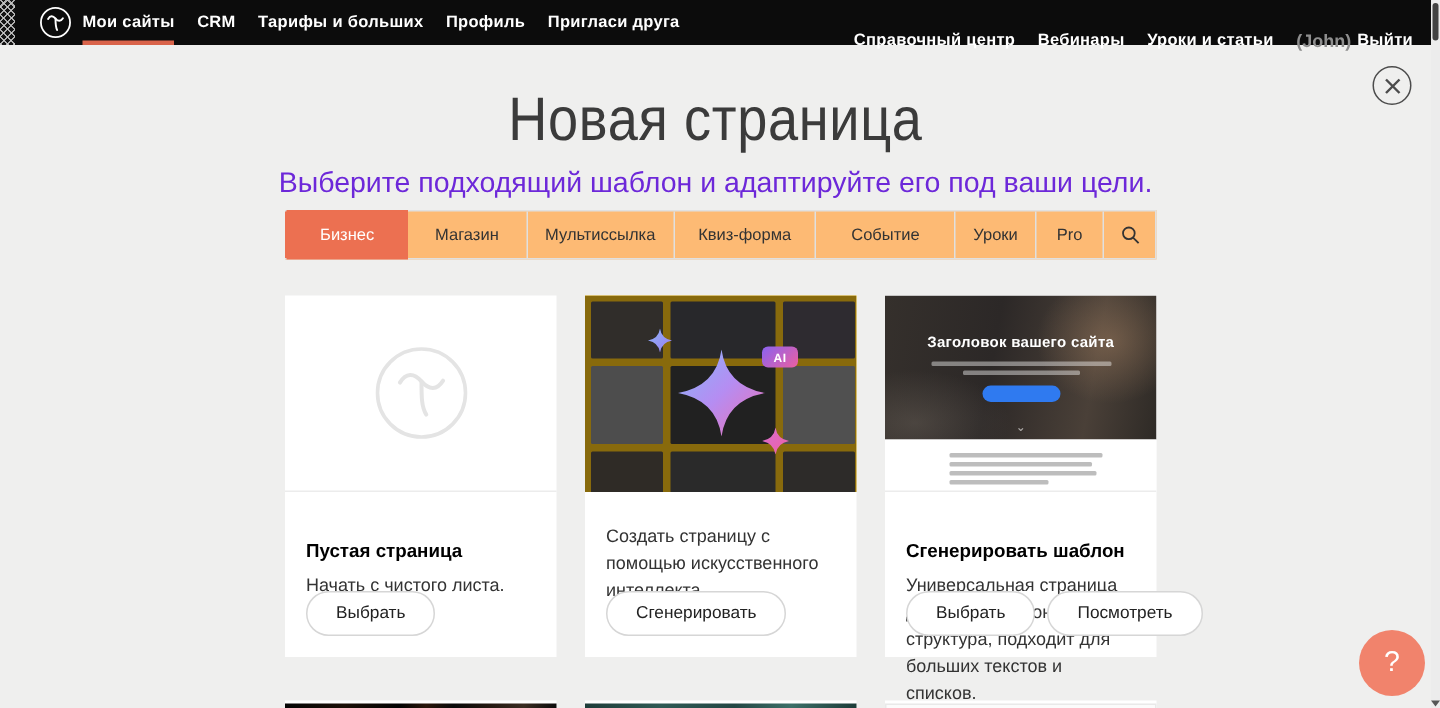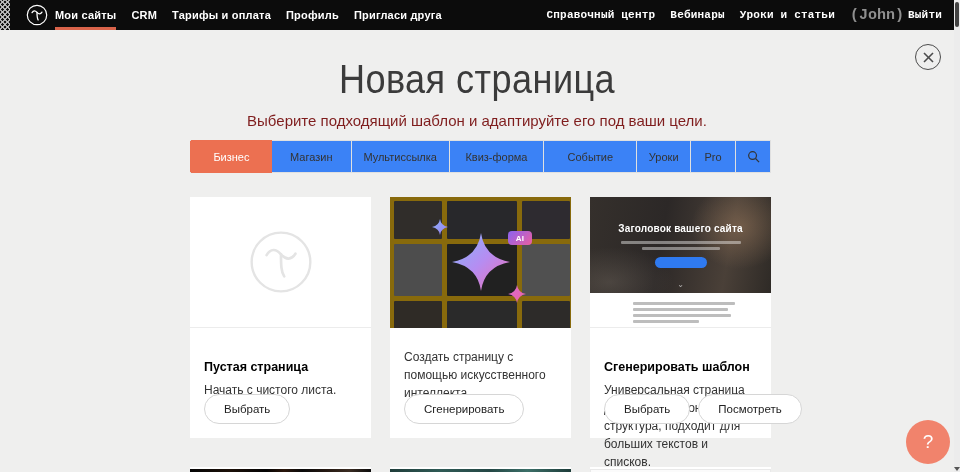--- a/index.html
+++ b/index.html
@@ -10,45 +10,45 @@
   
   .topnav { position:absolute; left:0; top:0; width:954px; height:30px; background:#0c0c0c; }
   .edge-pattern { position:absolute; left:0; top:0; width:10px; height:30px;
     background:
       repeating-linear-gradient(45deg, rgba(200,200,200,.85) 0 1px, transparent 1px 3.5px),
       repeating-linear-gradient(-45deg, rgba(200,200,200,.85) 0 1px, transparent 1px 3.5px),
       #141414; }
   .logo { position:absolute; left:26px; top:4px; width:22px; height:22px; color:#fff; }
   .logo svg { width:22px; height:22px; display:block; }
   .nav-left { position:absolute; left:55px; top:0; height:30px; display:flex; align-items:center; gap:15px; }
-  .nav-right { position:absolute; right:12px; top:0; height:30px; display:flex; align-items:center; gap:15px;font-family:Liberation Mono, monospace; }
+  .nav-right { position:absolute; right:12px; top:12px; height:30px; display:flex; align-items:center; gap:15px; }
   .nav-item { position:relative; height:30px; display:flex; align-items:center; color:#fff;
     font-size:11px; font-weight:700; letter-spacing:.2px; white-space:nowrap; cursor:pointer; }
   .nav-item.active::after { content:""; position:absolute; left:0; right:0; bottom:0; height:3px; background:#d9634a; }
-  .nav-user { color:#8f8f8f; font-size:15px; font-weight:700; }
+  .nav-user { color:#8f8f8f; font-size:12px; font-weight:700; }
   .nav-logout { color:#fff; font-size:11px; font-weight:700; margin-left:-11px; }
 
   
   .scrollbar { position:absolute; right:0; top:0; width:6px; height:472px; background:#ececec; }
   .scroll-thumb { position:absolute; left:1px; top:2px; width:4px; height:25px; background:#434343; border-radius:2px; }
   .scroll-arrow { position:absolute; left:0; bottom:1px; width:0; height:0; margin-left:0;
     border-left:3px solid transparent; border-right:3px solid transparent; border-top:4px solid #555; }
 
   
   .close-btn { position:absolute; left:915px; top:44px; width:26px; height:26px; border:1.5px solid #4c4c4c;
     border-radius:50%; background:transparent; display:flex; align-items:center; justify-content:center; cursor:pointer; }
   .close-btn svg { width:11px; height:11px; stroke:#4c4c4c; stroke-width:1.6; }
   .page-title { position:absolute; left:0; top:56px; width:954px; text-align:center;
     font-size:41px; font-weight:300; color:#3b3b3b; letter-spacing:.5px;
     transform:scaleX(.88); transform-origin:center; }
   .page-subtitle { position:absolute; left:0; top:112px; width:954px; text-align:center;
-    font-size:15px; font-weight:400; color:#7f1d1d; }
-
-  
-  .tabbar { position:absolute; left:190px; top:140px; width:581px; height:33px; background:#3b82f6;
+    font-size:19px; font-weight:400; color:#6d28d9; }
+
+  
+  .tabbar { position:absolute; left:190px; top:140px; width:581px; height:33px; background:#fdba74;
     border:1px solid #e0e0e0; display:flex; }
   .tab { display:flex; align-items:center; justify-content:center; height:100%;
     border-right:1px solid #e0e0e0; font-size:11px; color:#333; cursor:pointer; }
   .tab:last-child { border-right:none; }
   .tab.active { background:#ec7051; color:#fff; border-right:none; z-index:1;
     box-shadow:0 -1px 0 #ec7051, 0 1px 0 #ec7051, -1px 0 0 #ec7051; }
   .tab.t0{width:81px;} .tab.t1{width:80px;} .tab.t2{width:98px;} .tab.t3{width:95px;}
   .tab.t4{width:93px;} .tab.t5{width:54px;} .tab.t6{width:45px;} .tab.t7{width:34px;}
   .tab-search svg { width:13px; height:13px; }
 
@@ -130,21 +130,21 @@
     <div class="logo">
       <svg viewBox="0 0 24 24" fill="none">
         <circle cx="12" cy="12" r="10.6" stroke="currentColor" stroke-width="1.3"></circle>
         <path d="M6.6 9.4 C8.1 6.9 10.1 6.9 12 9.1 C13.9 11.3 15.9 11.3 17.4 8.9" stroke="currentColor" stroke-width="1.4" stroke-linecap="round"></path>
         <path d="M12 9.1 C12 13 12 15.5 13.2 17.4" stroke="currentColor" stroke-width="1.4" stroke-linecap="round"></path>
       </svg>
     </div>
     <div class="nav-left">
       <span class="nav-item active">Мои сайты</span>
       <span class="nav-item">CRM</span>
-      <span class="nav-item">Тарифы и оплата</span>
+      <span class="nav-item">Тарифы и больших</span>
       <span class="nav-item">Профиль</span>
       <span class="nav-item">Пригласи друга</span>
     </div>
     <div class="nav-right">
       <span class="nav-item">Справочный центр</span>
       <span class="nav-item">Вебинары</span>
       <span class="nav-item">Уроки и статьи</span>
       <span class="nav-user">(John)</span>
       <span class="nav-item nav-logout">Выйти</span>
     </div>

